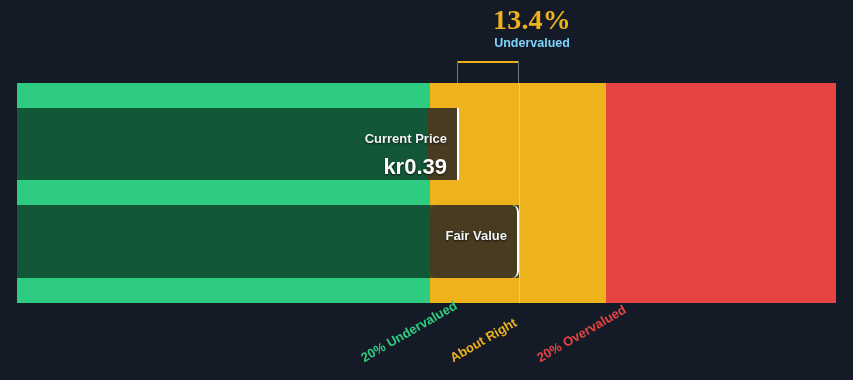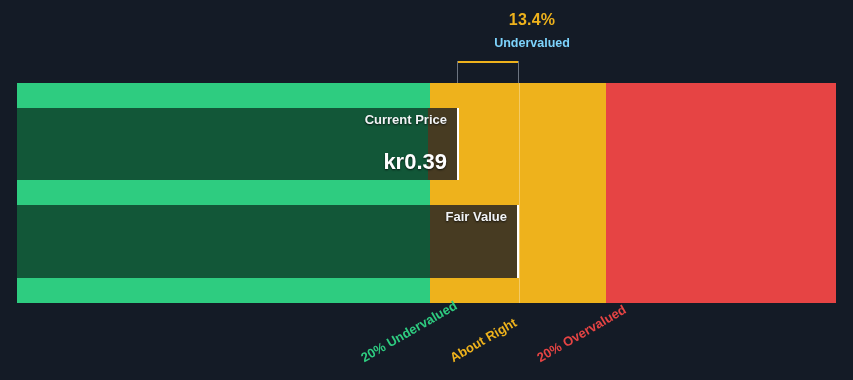--- a/index.html
+++ b/index.html
@@ -23,24 +23,25 @@
   #callout {
     position: absolute;
     left: 432px;
     top: 8px;
     width: 200px;
     text-align: center;
     pointer-events: none;
   }
   #callout .pct {
     display: block;
-    font-size: 16px;
+    font-size: 28px;
     font-weight: bold;
     line-height: 24px;
     letter-spacing: 0.2px;
+    font-family: Liberation Serif, serif;
   }
   #callout .verdict {
     display: block;
     font-size: 12.5px;
     font-weight: bold;
     line-height: 16px;
     margin-top: 3px;
   }
 
   
@@ -94,40 +95,40 @@
     position: absolute;
     left: 0;
     background: rgba(8, 42, 28, 0.72);
   }
 
   
   .chip {
     position: absolute;
     box-sizing: border-box;
     border-right: 2px solid #ffffff;
-    padding: 4px 10px 9px 14px;
+    padding: 23px 10px 9px 14px;
     text-align: right;
     background: rgba(8, 42, 28, 0.0);
   }
   .chip .chip-title {
     display: block;
     color: #f2f4f6;
     font-size: 13px;
     font-weight: bold;
     line-height: 16px;
     text-shadow: 0 1px 2px rgba(0,0,0,0.75);
     white-space: nowrap;
   }
   .chip .chip-value {
     display: block;
     color: #ffffff;
     font-size: 22px;
     font-weight: bold;
     line-height: 28px;
-    margin-top: 20px;
+    margin-top: 6px;
     text-shadow: 0 1px 2px rgba(0,0,0,0.75);
     white-space: nowrap;
   }
 
   
   .axis-label {
     position: absolute;
     font-size: 13px;
     font-weight: bold;
     white-space: nowrap;
@@ -159,21 +160,21 @@
     <div class="marker-line" id="fair-value-marker" style="left: 502px;"></div>
 
     <div class="value-bar" id="bar-current" style="top: 25px; height: 72px; width: 442px;"></div>
     <div class="value-bar" id="bar-fair" style="top: 122px; height: 73px; width: 502px;"></div>
 
     <div class="chip" id="chip-current" style="left: 313px; width: 129px; top: 25px; height: 72px; border-right-color: rgb(255, 255, 255); background: linear-gradient(to right, rgba(8, 42, 28, 0) 0%, rgba(8, 42, 28, 0) 77.5194%, rgb(71, 59, 34) 77.5194%, rgb(71, 59, 34) 100%);">
       <span class="chip-title">Current Price</span>
       <span class="chip-value">kr0.39</span>
     </div>
 
-    <div class="chip" id="chip-fair" style="left: 413px; width: 89px; top: 122px; height: 73px; border-right-color: rgb(255, 255, 255); background: linear-gradient(to right, rgba(8, 42, 28, 0) 0%, rgba(8, 42, 28, 0) 0%, rgb(71, 59, 34) 0%, rgb(71, 59, 34) 100%);">
+    <div class="chip" id="chip-fair" style="left: 413px; width: 89px; top: 122px; height: 73px; border-right-color: rgb(255, 255, 255); background: linear-gradient(to right, rgba(8, 42, 28, 0) 0%, rgba(8, 42, 28, 0) 0%, rgb(71, 59, 34) 0%, rgb(71, 59, 34) 100%); border-radius: 7px;">
       <span class="chip-title">Fair Value</span>
     </div>
   </div>
 
   <div class="axis-label" id="tick-0" style="color: rgb(46, 204, 128); left: 362px; top: 351px;">20% Undervalued</div>
   <div class="axis-label" id="tick-1" style="color: rgb(238, 178, 28); left: 451px; top: 351px;">About Right</div>
   <div class="axis-label" id="tick-2" style="color: rgb(230, 68, 68); left: 538px; top: 351px;">20% Overvalued</div>
 
 </div>
 

